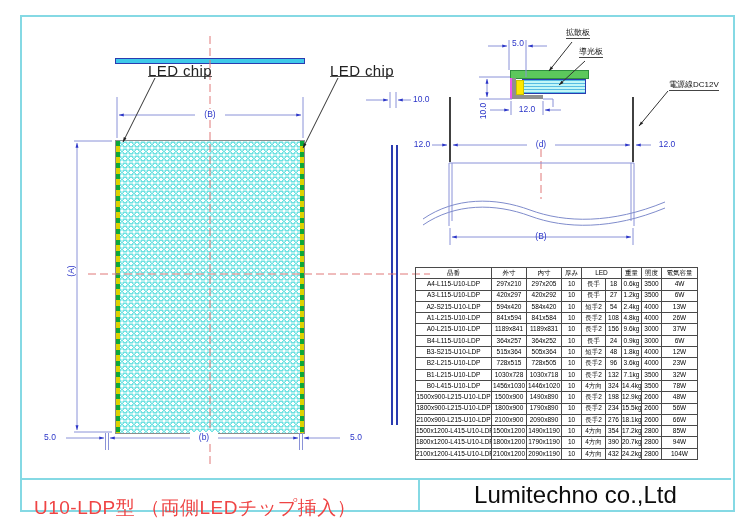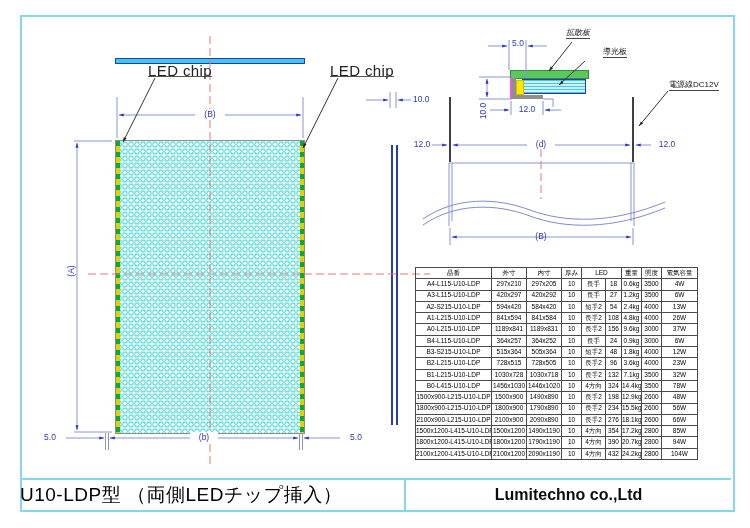--- a/index.html
+++ b/index.html
@@ -46,26 +46,26 @@
   #spec-table{position:absolute;left:415px;top:267px;z-index:3;border-collapse:collapse;
           table-layout:fixed;width:282px;}
   #spec-table th,#spec-table td{border:1px solid #4a4a4a;font-size:6.5px;line-height:1;
           font-weight:400;padding:0;height:10.3px;text-align:center;color:#000;
           white-space:nowrap;overflow:hidden;font-family:"Liberation Sans",sans-serif;}
 
   
   #title-block{position:absolute;left:20px;top:478px;width:711px;height:30px;z-index:3;
           border-top:2px solid #85d9e4;display:flex;}
   #title-block .cell{display:flex;align-items:center;height:100%;}
-  #tb-title{width:368px;justify-content:flex-start;
-          font-size:19px;color:#000000;letter-spacing:.5px;}
+  #tb-title{width:368px;justify-content:flex-start;padding-left:14px;
+          font-size:19px;color:#ef4444;letter-spacing:.5px;margin-top:13px;}
   #tb-sheet{width:128px;justify-content:center;border-left:2px solid #85d9e4;
           font-size:19px;color:#9b9b9b;letter-spacing:2px;}
   #tb-company{flex:1;justify-content:center;border-left:2px solid #85d9e4;
-          font-size:16px;color:#0d0d0d;font-weight:700;margin-left:16px;}
+          font-size:24px;color:#0d0d0d;font-weight:400;margin-left:16px;}
 </style>
 </head>
 <body>
 
 <div id="page">
   <div id="frame"></div>
 
   <svg class="lines" width="750" height="528">
     <defs>
       <marker id="ab" viewBox="0 0 10 10" refX="9.5" refY="5" markerWidth="10" markerHeight="5" orient="auto-start-reverse">
@@ -165,22 +165,22 @@
 
   <div class="sec" id="sec-green"></div>
   <div class="sec" id="sec-guide"></div>
   <div class="sec" id="sec-ch-v"></div>
   <div class="sec" id="sec-ch-h"></div>
   <div class="sec" id="sec-magenta"></div>
   <div class="sec" id="sec-led"></div>
 
   <div class="lbl-en" style="left:148px;top:65px;">LED chip</div>
   <div class="lbl-en" style="left:330px;top:65px;">LED chip</div>
-  <div class="lbl-jp" style="left:566px;top:28px;font-style:italic;">拡散板</div>
-  <div class="lbl-jp" style="left:579px;top:47px;margin-left:24px;">導光板</div>
+  <div class="lbl-jp" style="left:566px;top:28px;">拡散板</div>
+  <div class="lbl-jp" style="left:579px;top:47px;">導光板</div>
   <div class="lbl-jp" style="left:662px;top:80px;margin-left:7px;">電源線DC12V</div>
 
   <div class="dim bgw" style="left:195px;top:109px;width:30px;">(B)</div>
   <div class="dim rot" style="left:58px;top:266px;width:26px;">(A)</div>
   <div class="dim" style="left:36px;top:432px;width:28px;">5.0</div>
   <div class="dim bgw" style="left:190px;top:432px;width:28px;">(b)</div>
   <div class="dim" style="left:342px;top:432px;width:28px;">5.0</div>
   <div class="dim" style="left:413px;top:94px;width:30px;text-align:left;">10.0</div>
   <div class="dim" style="left:503px;top:38px;width:30px;">5.0</div>
   <div class="dim rot" style="left:468px;top:106px;width:30px;">10.0</div>

